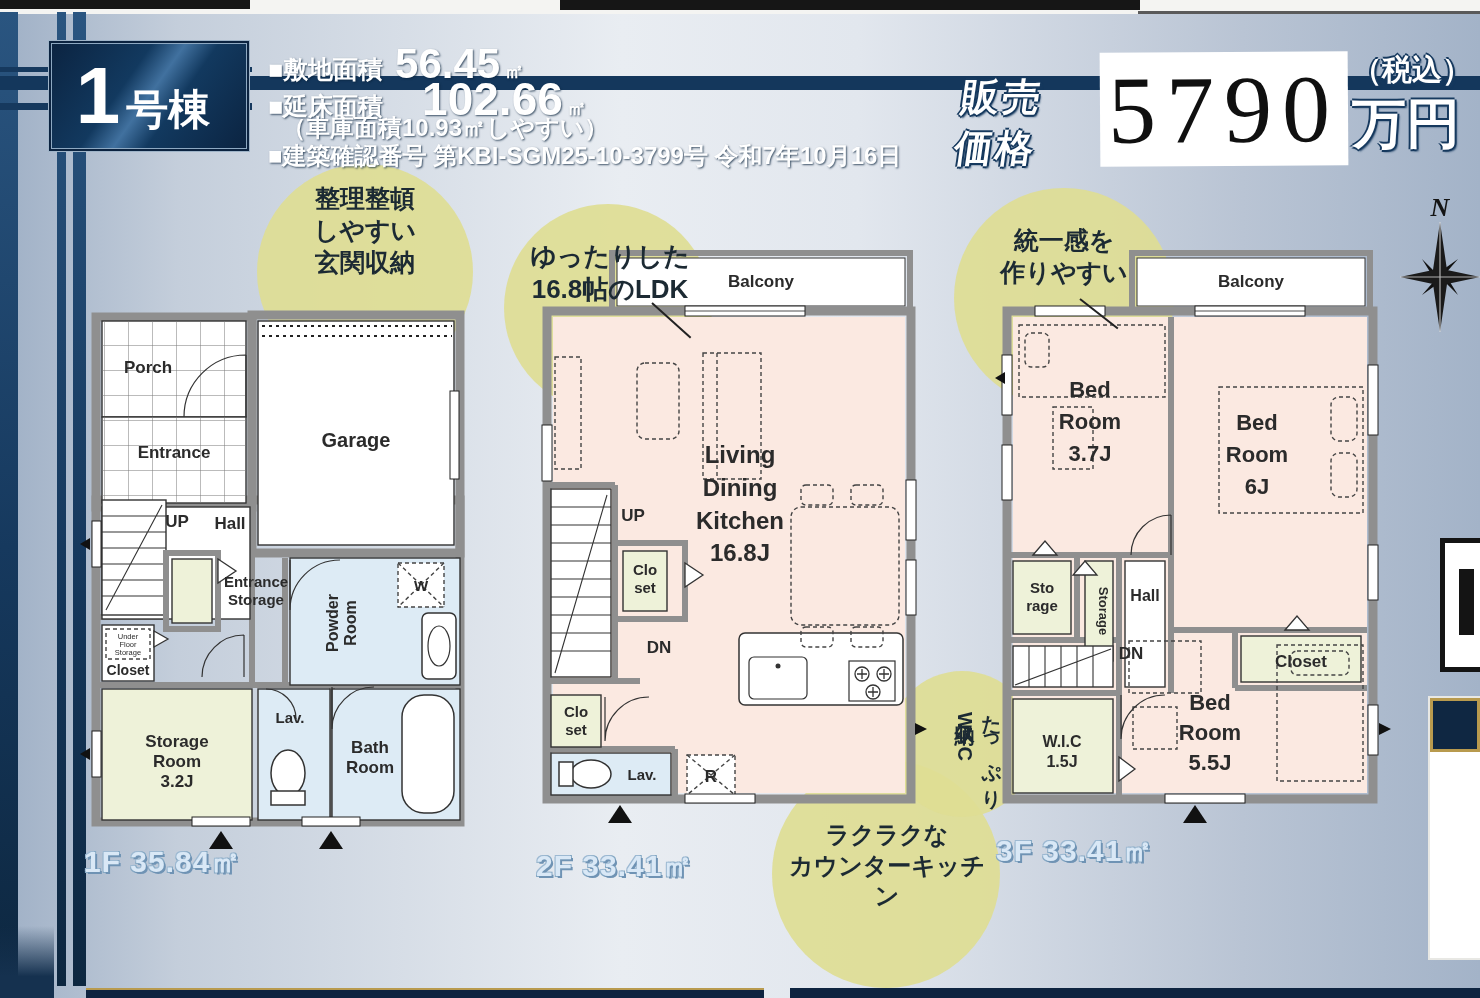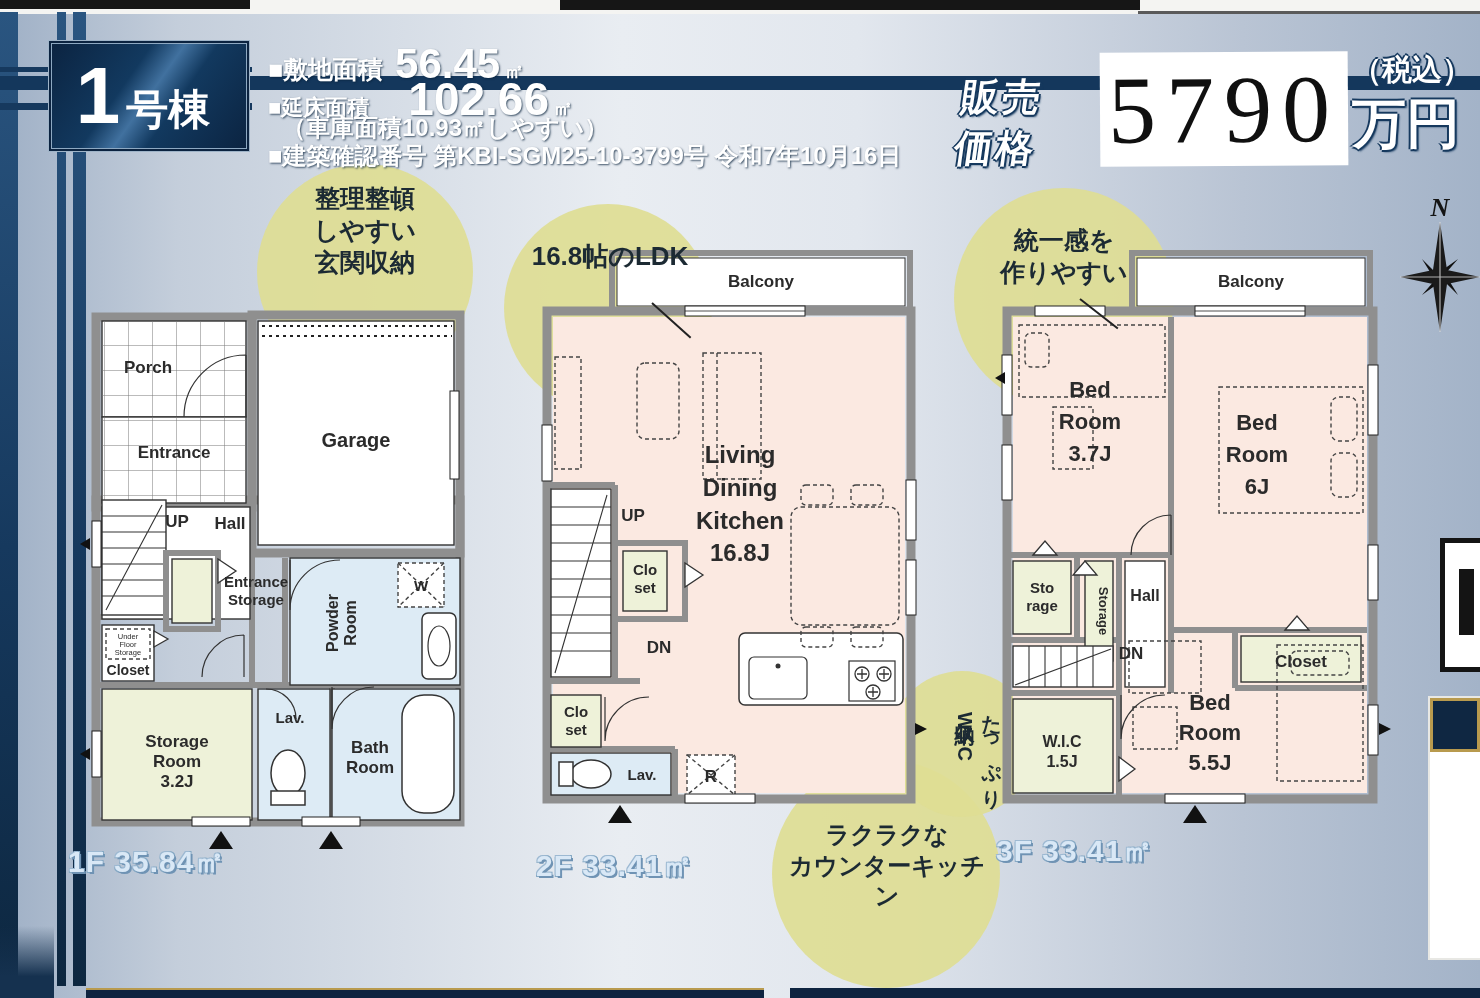--- a/index.html
+++ b/index.html
@@ -95,21 +95,21 @@
     <span class="b1">1</span>
     <span class="b2">号棟</span>
   </div>
 
   <div class="abs wtx hrow" style="left:268px;top:40px;">
     <span style="font-size:25px;">■敷地面積</span>
     <span style="font-size:42px;">56.45</span>
     <span style="font-size:20px;margin-left:-8px;">㎡</span>
   </div>
   <div class="abs wtx hrow" style="left:268px;top:72px;">
-    <span style="font-size:22px;">■延床面積</span>
+    <span style="font-size:25px;">■延床面積</span>
     <span style="font-size:46px;margin-left:27px;">102.66</span>
     <span style="font-size:20px;margin-left:-8px;">㎡</span>
   </div>
   <div class="abs wtx" style="left:282px;top:112px;font-size:24px;">（車庫面積10.93㎡しやすい）</div>
   <div class="abs wtx" style="left:268px;top:140px;font-size:24px;">■建築確認番号 第KBI-SGM25-10-3799号 令和7年10月16日</div>
 
   <div class="abs out skew" style="left:958px;top:72px;font-size:38px;letter-spacing:3px;">
     <div>販売</div>
     <div>価格</div>
   </div>
@@ -131,20 +131,21 @@
   <div class="abs bub" style="left:954px;top:188px;width:220px;height:220px;"></div>
   <div class="abs bub" style="left:772px;top:760px;width:228px;height:228px;"></div>
   <div class="abs bub" style="left:889px;top:671px;width:146px;height:146px;"></div>
 
   <div class="abs bubtx" style="left:277px;top:182px;width:176px;font-size:25px;">
     <div>整理整頓</div>
     <div>しやすい</div>
     <div>玄関収納</div>
   </div>
   <div class="abs bubtx" style="left:512px;top:240px;width:196px;font-size:26px;">
+    <div>ゆったりした</div>
     <div>16.8帖のLDK</div>
   </div>
   <div class="abs ptr" style="left:652px;top:302px;width:52px;transform:rotate(42deg);"></div>
   <div class="abs bubtx" style="left:964px;top:224px;width:200px;font-size:25px;">
     <div>統一感を</div>
     <div>作りやすい</div>
   </div>
   <div class="abs ptr" style="left:1080px;top:298px;width:48px;transform:rotate(38deg);"></div>
   <div class="abs bubtx" style="left:782px;top:820px;width:210px;font-size:24px;">
     <div>ラクラクな</div>
@@ -394,21 +395,21 @@
     <text x="47" y="348" class="lbl2">Sto</text>
     <text x="47" y="366" class="lbl2">rage</text>
     <text transform="rotate(90 104 366)" x="104" y="366" class="lbl2" style="font-size:13px;">Storage</text>
     <text x="150" y="356" class="lbl2" style="font-size:16px;">Hall</text>
     <text x="306" y="422" class="lbl">Closet</text>
     <text x="136" y="414" class="lbl" text-anchor="start">DN</text>
     <text x="67" y="502" class="lbl2" style="font-size:16px;">W.I.C</text>
     <text x="67" y="522" class="lbl2" style="font-size:16px;">1.5J</text>
   </svg>
 
-  <div class="abs arealbl" style="left:68px;top:842px;">1F 35.84㎡</div>
+  <div class="abs arealbl" style="left:84px;top:842px;">1F 35.84㎡</div>
   <div class="abs arealbl" style="left:536px;top:846px;">2F 33.41㎡</div>
   <div class="abs arealbl" style="left:996px;top:831px;">3F 33.41㎡</div>
 
   <div class="abs cutbox">
     <div class="abs cutglyph"></div>
   </div>
   <div class="abs rnote">
     <div class="abs rnotehead"></div>
   </div>
 

